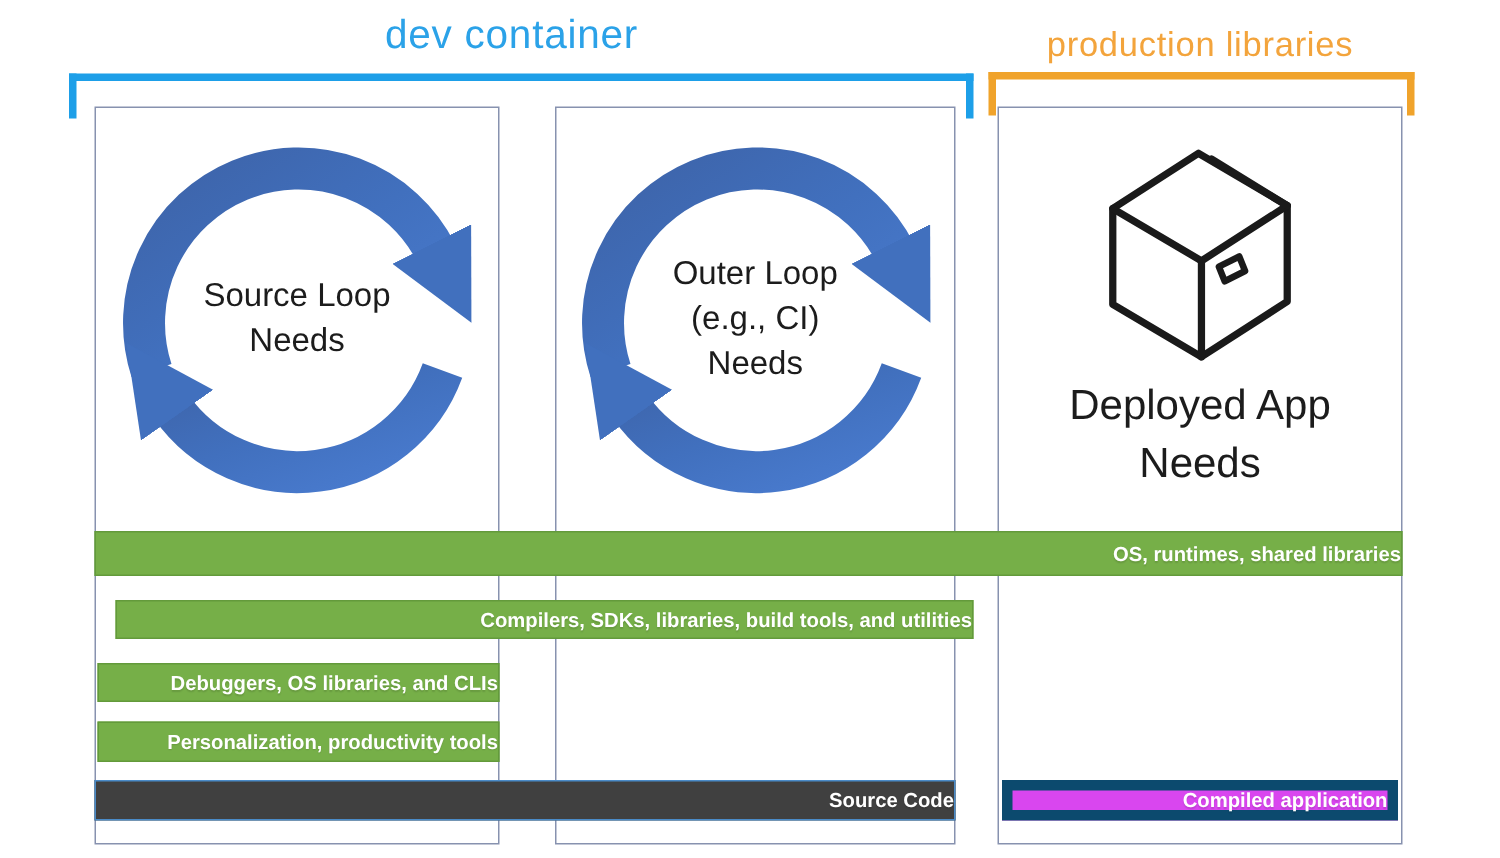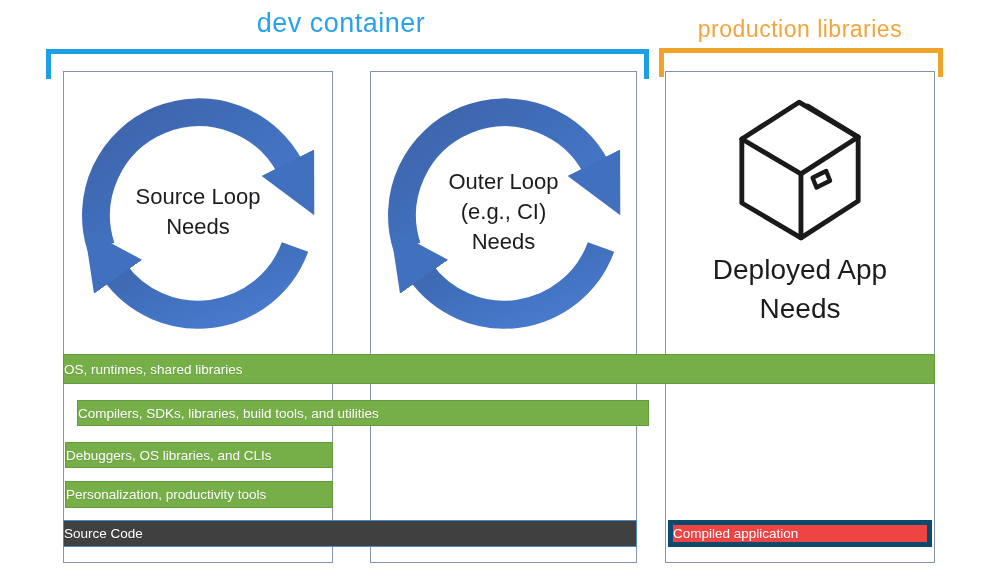--- a/index.html
+++ b/index.html
@@ -30,29 +30,29 @@
   .loop-label{position:absolute;inset:0;display:flex;flex-direction:column;
     align-items:center;justify-content:center;text-align:center;
     font-size:22px;line-height:1.35;color:#1c1c1c;}
   .loop-label span{display:block;}
   
   .package-svg{display:block;margin:26px auto 0;width:126px;height:146px;overflow:visible;}
   .panel-caption{margin-top:6px;text-align:center;font-size:28px;line-height:1.4;color:#1c1c1c;}
   .panel-caption span{display:block;}
   
   .bar{position:absolute;box-sizing:border-box;z-index:5;display:flex;
-    align-items:center;justify-content:flex-start;color:#ffffff;font-size:13.5px;
-    text-shadow:0 1px 1px rgba(0,0,0,.12);}
+    align-items:center;justify-content:flex-end;color:#ffffff;font-size:13.5px;
+    text-shadow:0 1px 1px rgba(0,0,0,.12);font-weight:bold;}
   .bar.green{background:#76AF48;border:1px solid #639A3B;}
   .bar.os{left:63px;top:354px;width:872px;height:30px;}
   .bar.compilers{left:77px;top:400px;width:572px;height:26px;}
   .bar.debuggers{left:65px;top:442px;width:268px;height:26px;}
   .bar.personalization{left:65px;top:481px;width:268px;height:27px;}
   .bar.source{left:63px;top:520px;width:574px;height:27px;background:#404040;border:1px solid #4A8BC8;}
-  .bar.compiled{left:668px;top:520px;width:264px;height:27px;background:#ef4444;border:5px solid #0c4a6e;}
+  .bar.compiled{left:668px;top:520px;width:264px;height:27px;background:#d946ef;border:7px solid #0c4a6e;}
 </style>
 </head>
 <body>
 
 <svg width="0" height="0" style="position:absolute" aria-hidden="true">
   <defs>
     <linearGradient id="loopGrad" x1="0" y1="0" x2="1" y2="1">
       <stop offset="0" stop-color="#3D63A8"></stop>
       <stop offset="0.5" stop-color="#4170BE"></stop>
       <stop offset="1" stop-color="#4A7CD0"></stop>

